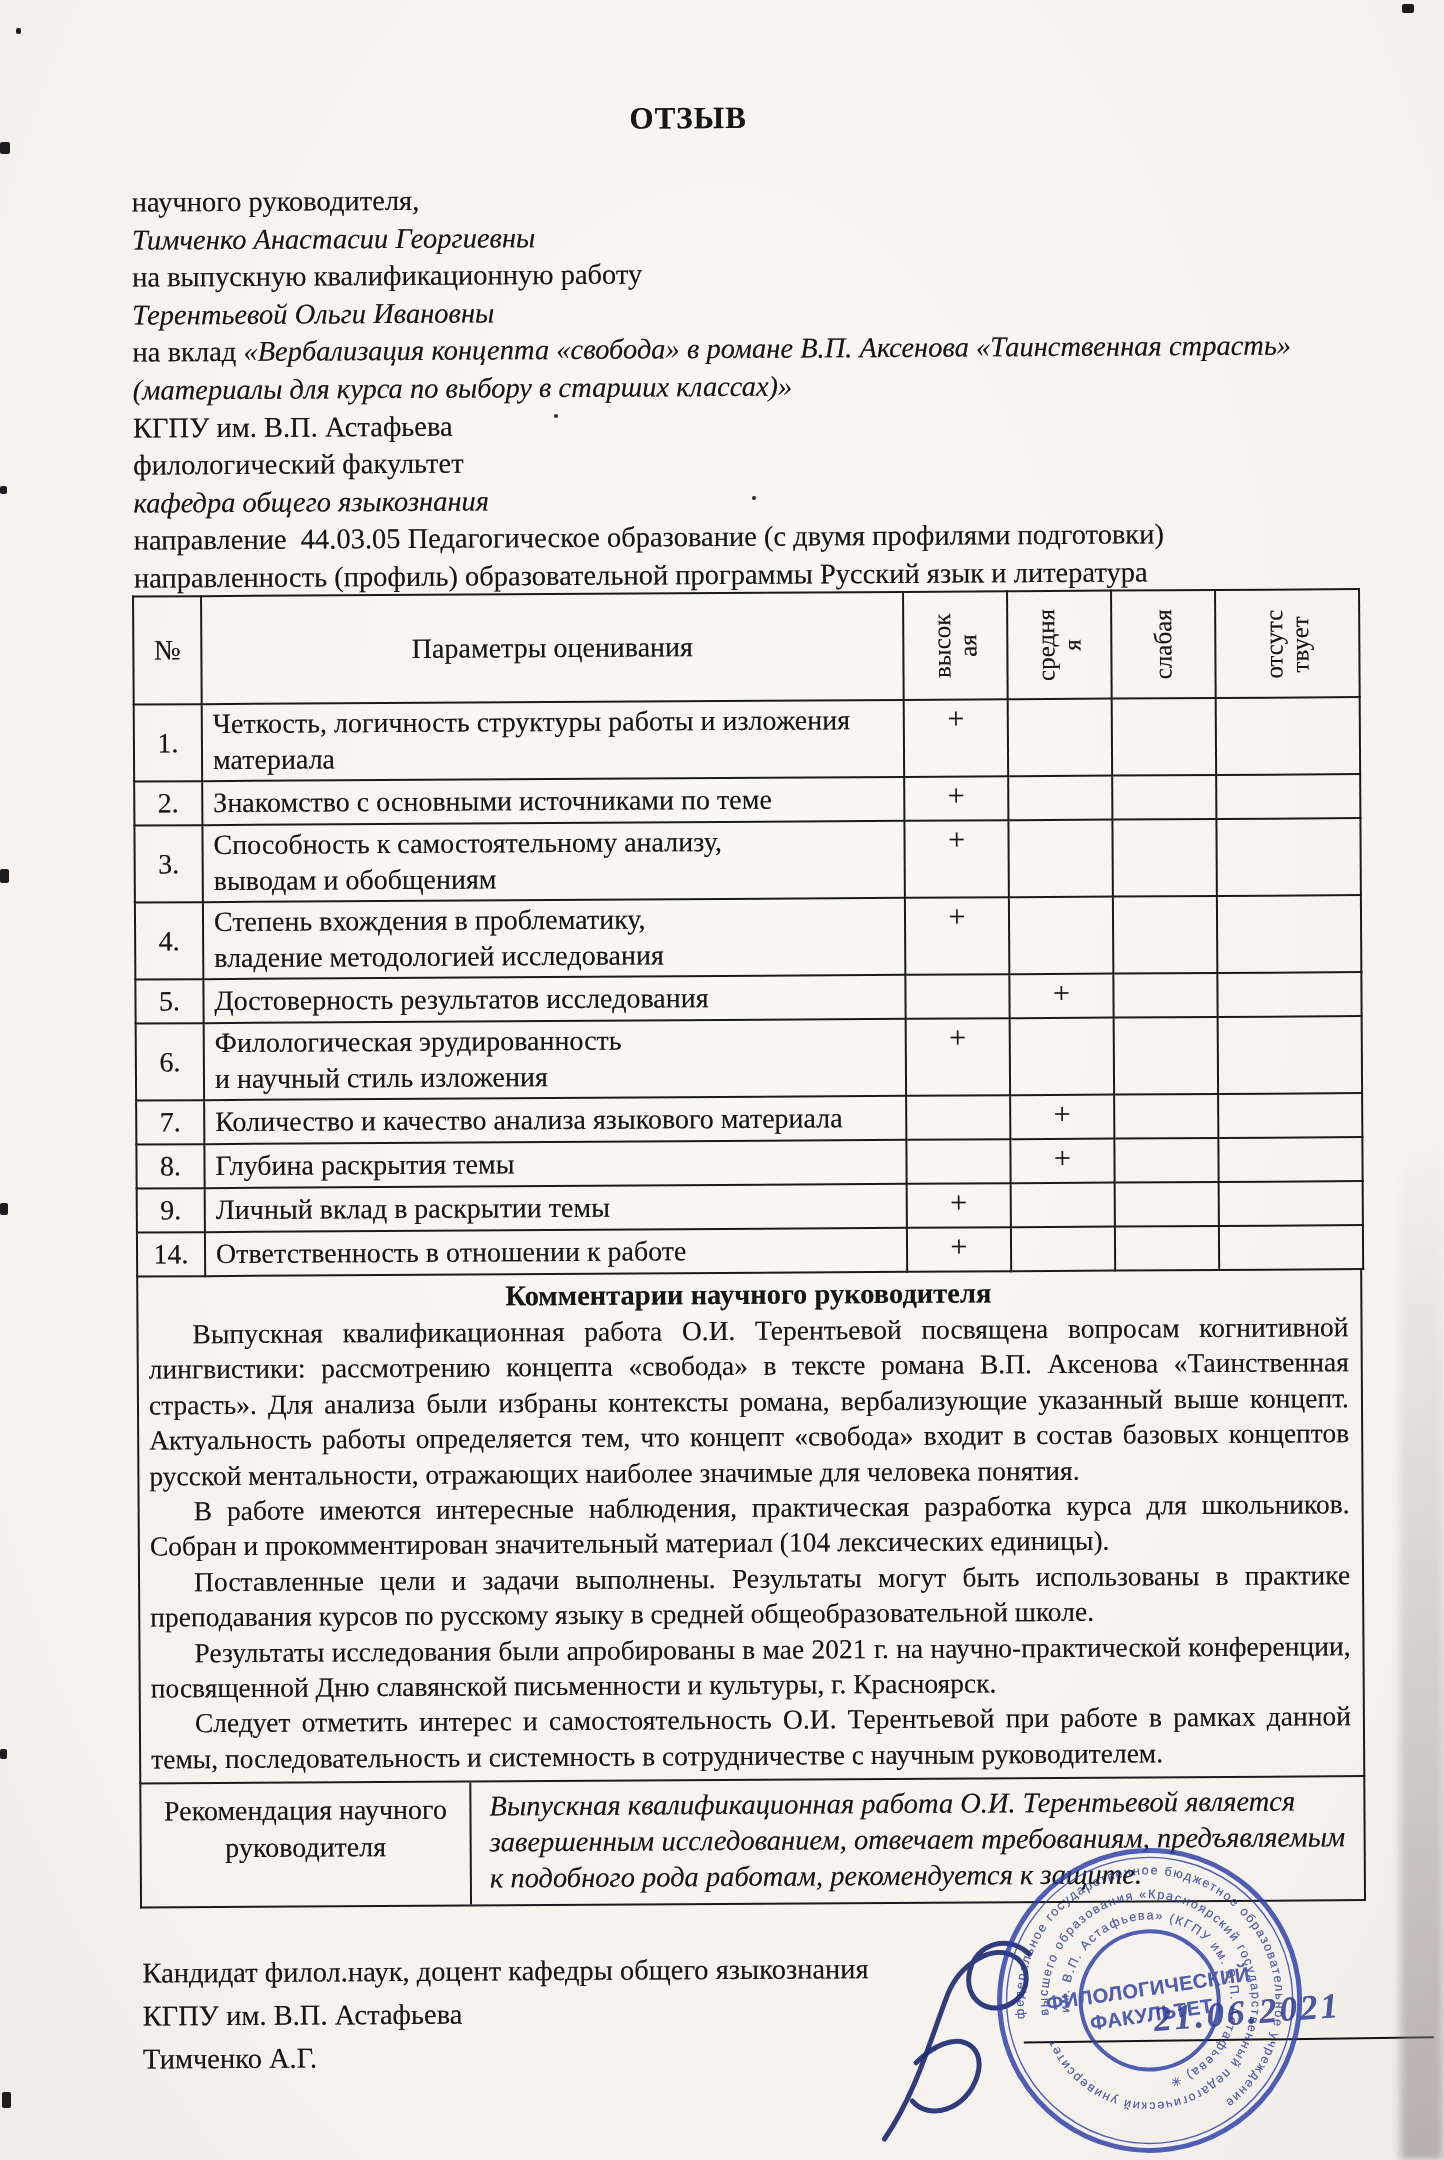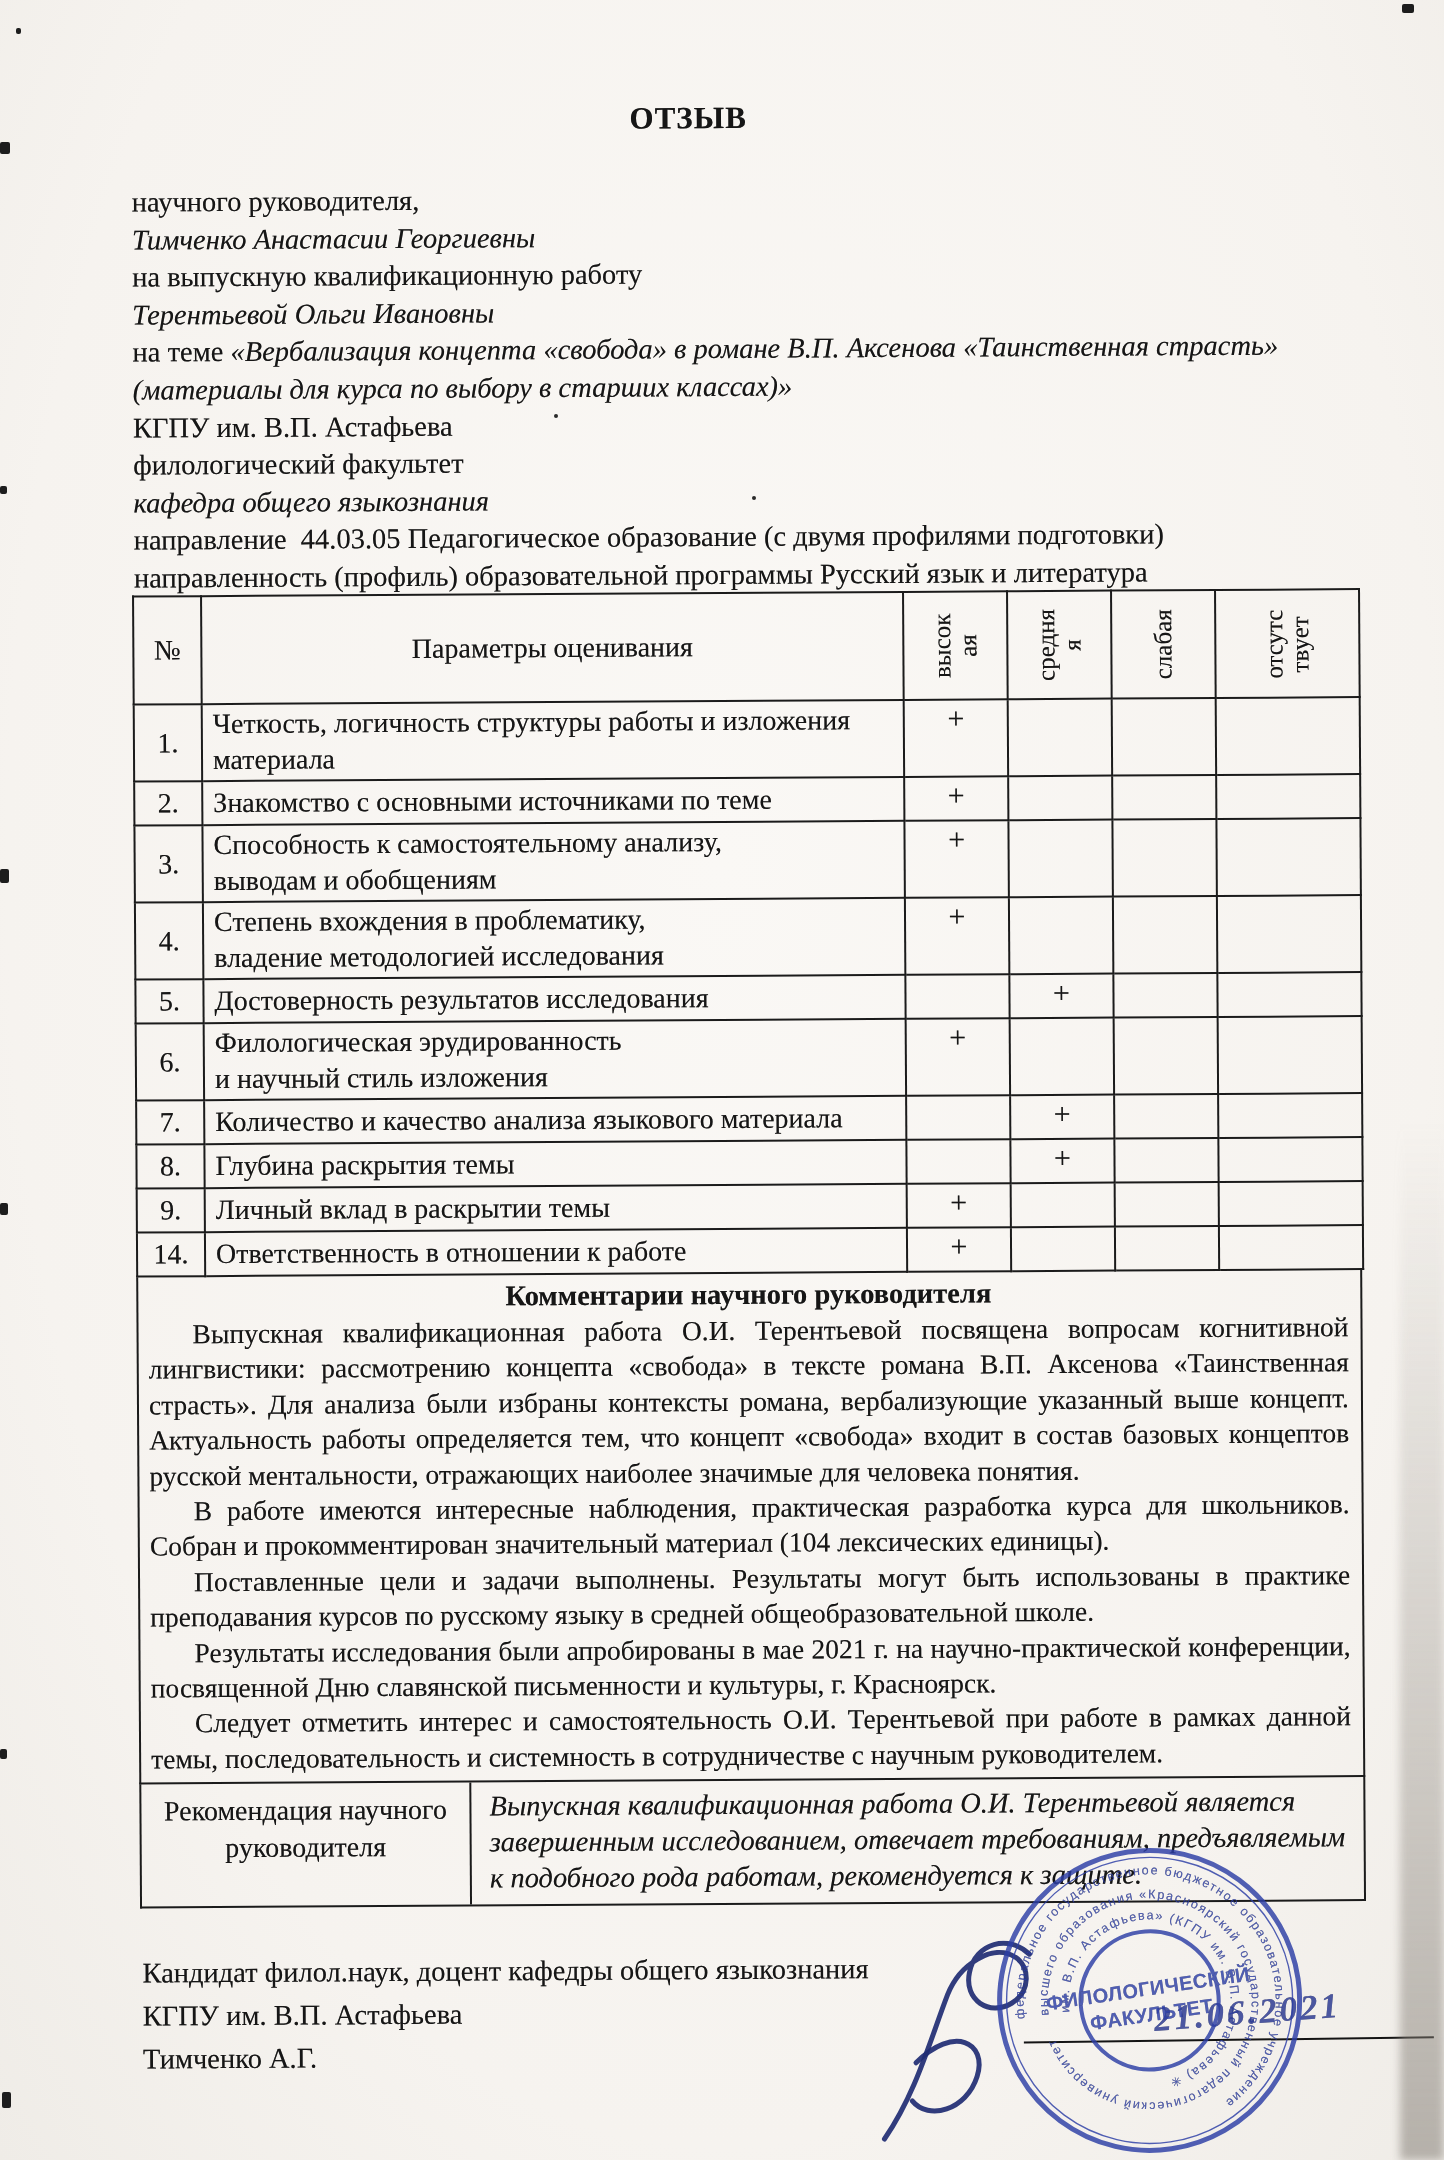--- a/index.html
+++ b/index.html
@@ -63,21 +63,21 @@
 <div class="page">
   <div class="sheet">
 
     <div class="title">ОТЗЫВ</div>
 
     <div class="header-block">
         <div class="hline"><span>научного руководителя,</span></div>
         <div class="hline"><span class="it">Тимченко Анастасии Георгиевны</span></div>
         <div class="hline"><span>на выпускную квалификационную работу</span></div>
         <div class="hline"><span class="it">Терентьевой Ольги Ивановны</span></div>
-        <div class="hline"><span>на теме </span><span class="it">«Вербализация концепта «свобода» в романе В.П. Аксенова «Таинственная страсть»</span></div>
+        <div class="hline"><span>на вклад </span><span class="it">«Вербализация концепта «свобода» в романе В.П. Аксенова «Таинственная страсть»</span></div>
         <div class="hline"><span class="it">(материалы для курса по выбору в старших классах)»</span></div>
         <div class="hline"><span>КГПУ им. В.П. Астафьева</span></div>
         <div class="hline"><span>филологический факультет</span></div>
         <div class="hline"><span class="it">кафедра общего языкознания</span></div>
         <div class="hline"><span>направление  44.03.05 Педагогическое образование (с двумя профилями подготовки)</span></div>
         <div class="hline"><span>направленность (профиль) образовательной программы Русский язык и литература</span></div>
       </div>
 
     <div class="frame">
       <table class="eval">

